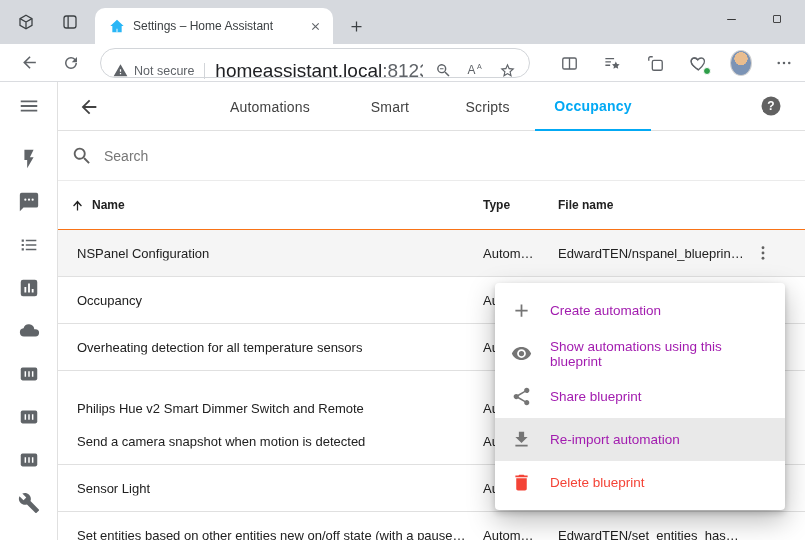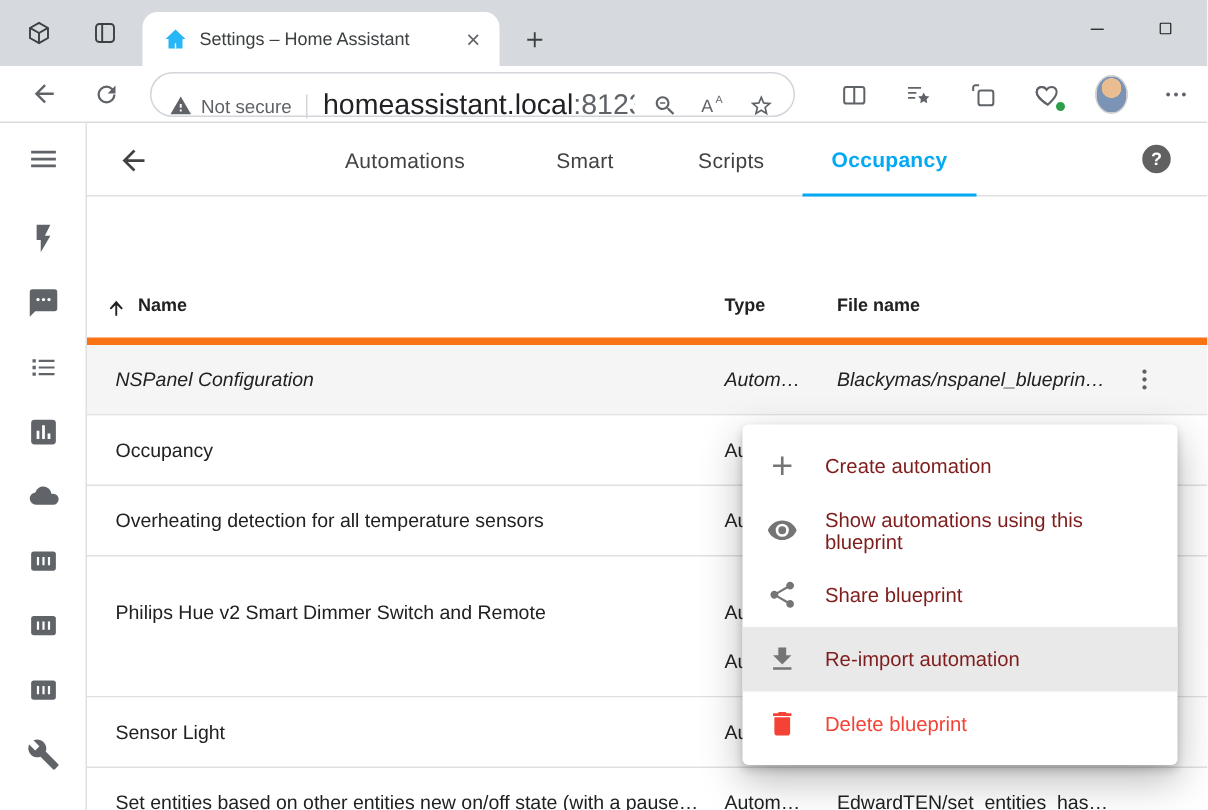--- a/index.html
+++ b/index.html
@@ -54,36 +54,36 @@
   .ha-tab.active { color:#03a9f4; font-weight:bold; border-bottom:2px solid #03a9f4; }
   .ha-help { position:absolute; right:22px; top:12px; width:24px; height:24px; color:#616161; }
 
   
   .ha-search { position:absolute; left:58px; top:131px; width:747px; height:50px; background:#fff; border-bottom:1px solid #ebebeb; display:flex; align-items:center; }
   .search-icon { width:22px; height:22px; margin-left:13px; color:#616161; }
   .ha-search input { border:none; outline:none; font-size:14px; color:#212121; margin-left:11px; width:320px; font-family:inherit; background:transparent; }
   .ha-search input::placeholder { color:#767676; opacity:1; }
 
   
-  .ha-thead { position:absolute; left:58px; top:181px; width:747px; height:49px; background:#fff; border-bottom:5px solid #f97316; }
+  .ha-thead { position:absolute; left:58px; top:181px; width:747px; height:49px; background:#fff; border-bottom:1px solid #f97316; }
   .th { position:absolute; top:50%; transform:translateY(-50%); font-size:12px; font-weight:bold; color:#212121; white-space:nowrap; }
   .sort-arrow { position:absolute; left:12px; top:17px; width:15px; height:15px; color:#212121; }
   .th.name{ left:34px; } .th.type{ left:425px; } .th.file{ left:500px; }
 
   .ha-row { position:absolute; left:58px; width:747px; height:47px; background:#fff; border-bottom:1px solid #e0e0e0; }
-  .ha-row.selected { background:#f5f5f5;font-style:italic; }
+  .ha-row.selected { background:#f5f5f5; }
   .cell { position:absolute; top:50%; transform:translateY(-50%); font-size:13px; color:#212121; white-space:nowrap; }
   .cell.name{ left:19px; max-width:390px; overflow:hidden; text-overflow:ellipsis; }
   .cell.type{ left:425px; } .cell.file{ left:500px; }
   .kebab { position:absolute; right:30px; top:50%; transform:translateY(-50%); width:24px; height:24px; color:#616161; display:flex; align-items:center; justify-content:center; }
 
   
   .ctx-menu { position:absolute; left:495px; top:283px; width:290px; background:#fff; border-radius:4px; padding:6px 0; z-index:20;
     box-shadow:0 3px 6px rgba(0,0,0,.18), 0 10px 28px rgba(0,0,0,.28); }
-  .ctx-item { height:43px; display:flex; align-items:center; padding:0 16px; gap:18px; font-size:13.5px; color:#7f1d1d; }
+  .ctx-item { height:43px; display:flex; align-items:center; padding:0 16px; gap:18px; font-size:13.5px; color:#a21caf; }
   .ctx-item .mi { width:21px; height:21px; color:#757575; flex:none; }
   .ctx-item.highlight { background:#e9e9e9; }
   .ctx-item.danger { color:#f44336; }
   .ctx-item.danger .mi { color:#f44336; }
 </style>
 </head>
 <body>
 
 <div class="stage">
 
@@ -296,36 +296,44 @@
       <button class="ha-tab t3 active">Occupancy</button>
     </div>
     <button class="ha-help">
       <svg width="24" height="24" viewBox="0 0 24 24">
           <circle cx="12" cy="12" r="9.5" fill="currentColor"></circle>
           <text x="12" y="16.3" text-anchor="middle" font-size="12" font-weight="bold" fill="#fff" font-family="inherit">?</text>
         </svg>
     </button>
   </div>
 
+  <div class="ha-search">
+    <span class="search-icon">
+      <svg width="22" height="22" viewBox="0 0 24 24" fill="currentColor">
+          <path d="M15.5 14h-.79l-.28-.27a6.5 6.5 0 1 0-.7.7l.27.28v.79l5 4.99L20.49 19l-4.99-5zm-6 0A4.5 4.5 0 1 1 14 9.5 4.5 4.5 0 0 1 9.5 14z"></path>
+        </svg>
+    </span>
+    <input type="text" placeholder="Search" style="">
+  </div>
 
   <div class="ha-thead">
     <span class="sort-arrow">
       <svg width="15" height="15" viewBox="0 0 24 24" fill="currentColor">
           <path d="M13 20h-2V8.8l-4.6 4.6L5 12l7-7.9L19 12l-1.4 1.4L13 8.8z"></path>
         </svg>
     </span>
     <span class="th name">Name</span>
     <span class="th type">Type</span>
     <span class="th file">File name</span>
   </div>
 
   <div class="ha-row selected" style="top:230px;">
     <span class="cell name">NSPanel Configuration</span>
     <span class="cell type">Autom…</span>
-    <span class="cell file">Blackymas/nspanel_blueprin…</span>
+    <span class="cell file">EdwardTEN/nspanel_blueprin…</span>
     <button class="kebab">
       <svg width="18" height="18" viewBox="0 0 24 24" fill="currentColor">
           <circle cx="12" cy="5" r="1.9"></circle>
           <circle cx="12" cy="12" r="1.9"></circle>
           <circle cx="12" cy="19" r="1.9"></circle>
         </svg>
     </button>
   </div>
   <div class="ha-row" style="top:277px;">
     <span class="cell name">Occupancy</span>
@@ -336,20 +344,21 @@
     <span class="cell name">Overheating detection for all temperature sensors</span>
     <span class="cell type">Autom…</span>
     <span class="cell file"></span>
   </div>
   <div class="ha-row" style="top:385px;">
     <span class="cell name">Philips Hue v2 Smart Dimmer Switch and Remote</span>
     <span class="cell type">Autom…</span>
     <span class="cell file"></span>
   </div>
   <div class="ha-row" style="top:418px;">
+    <span class="cell name">Send a camera snapshot when motion is detected</span>
     <span class="cell type">Autom…</span>
     <span class="cell file"></span>
   </div>
   <div class="ha-row" style="top:465px;">
     <span class="cell name">Sensor Light</span>
     <span class="cell type">Autom…</span>
     <span class="cell file"></span>
   </div>
   <div class="ha-row" style="top:512px;">
     <span class="cell name">Set entities based on other entities new on/off state (with a pause entity)</span>

